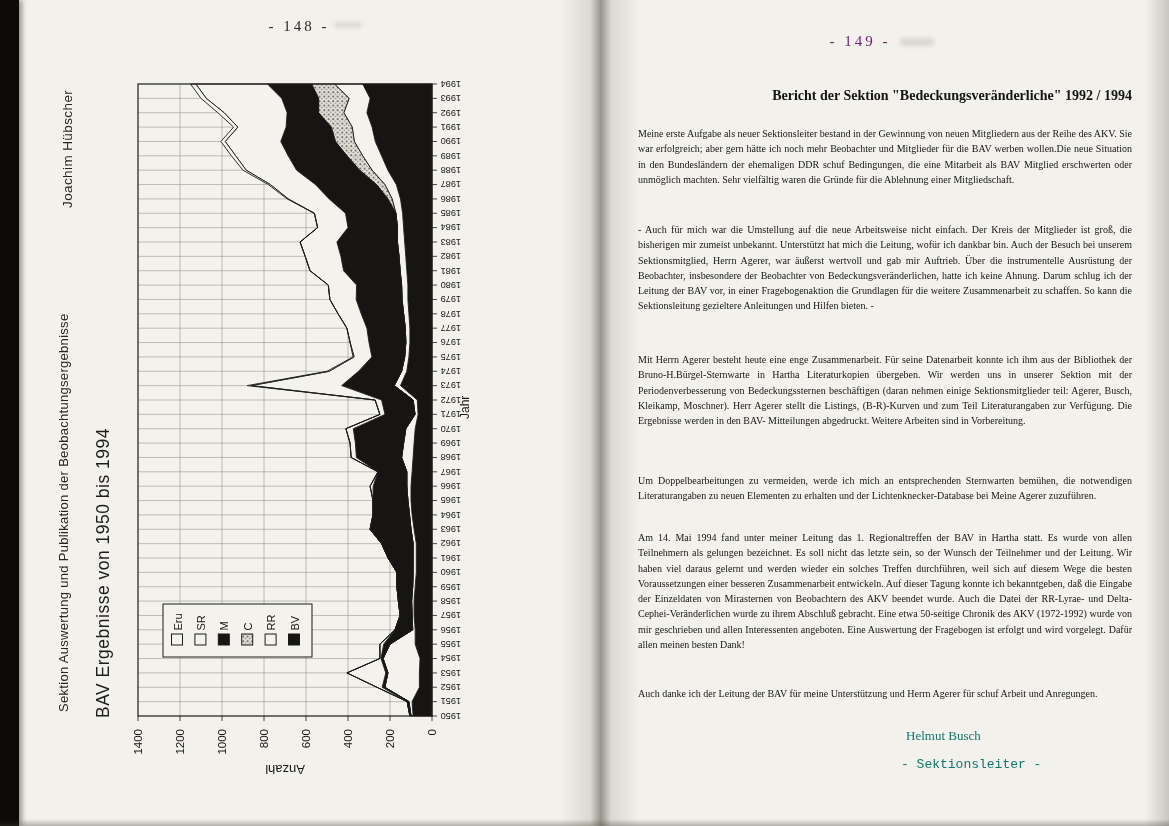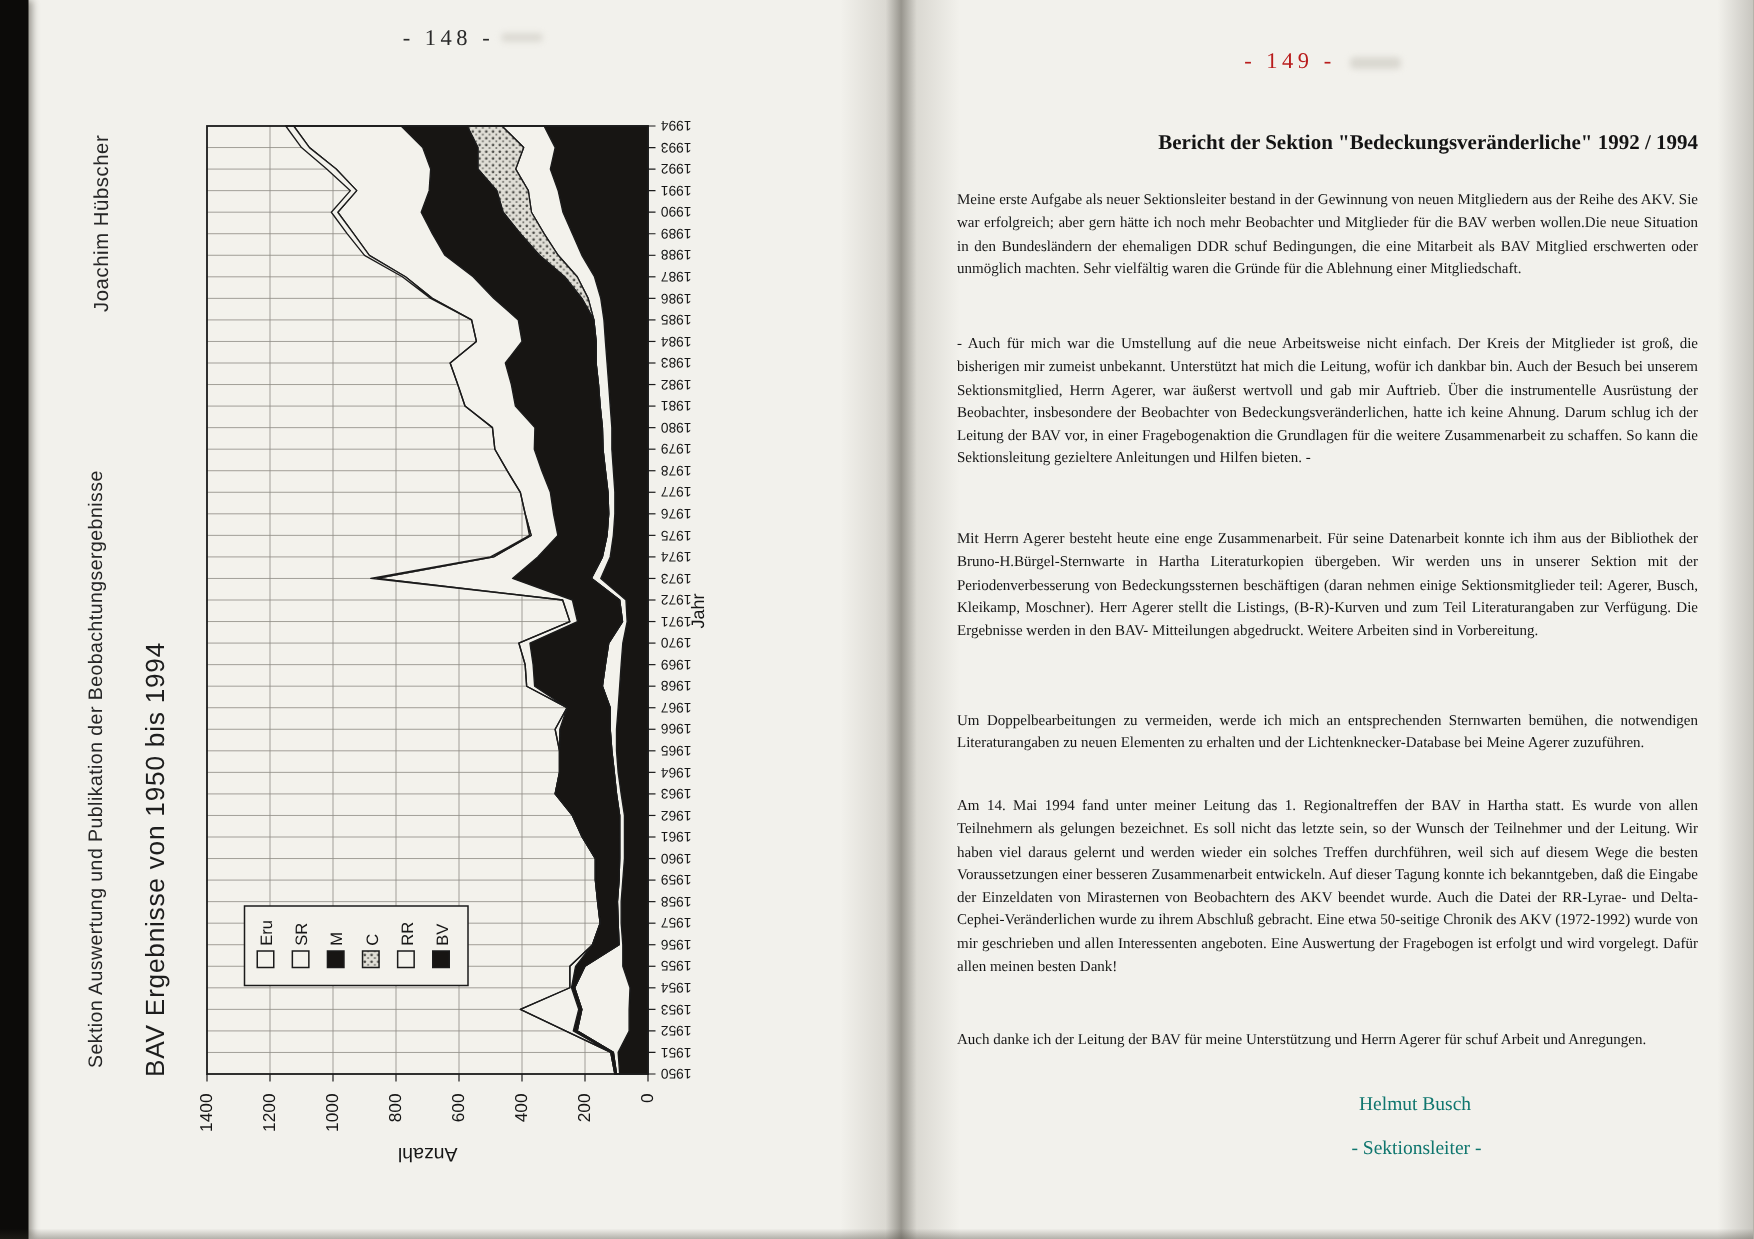--- a/index.html
+++ b/index.html
@@ -20,21 +20,21 @@
   .vtext{position:absolute;transform:rotate(-90deg);transform-origin:0 0;white-space:nowrap;color:#262626;}
   .v-author{font-size:13.5px;letter-spacing:.4px;}
   .v-section{font-size:13px;letter-spacing:.3px;}
   .v-title{font-size:17.5px;letter-spacing:.5px;color:#1d1d1d;}
   #chart-svg{position:absolute;left:80px;top:55px;}
   #chart-svg text{font-family:"Liberation Sans",sans-serif;fill:#161616;}
 
   
   .rp{position:absolute;left:638px;top:0;width:494px;}
   .rp-head{position:absolute;left:162px;top:33px;width:120px;text-align:center;
-           font-family:"Liberation Serif",serif;font-size:15px;letter-spacing:3px;color:#b91c1c;}
+           font-family:"Liberation Serif",serif;font-size:15px;letter-spacing:3px;color:#701a75;}
   .rp-title{position:absolute;left:0;top:88px;width:494px;text-align:right;
            font-family:"Liberation Serif",serif;font-weight:bold;font-size:14px;color:#141414;}
   .rp p{position:absolute;left:0;width:494px;margin:0;text-align:justify;
         font-family:"Liberation Serif",serif;font-size:10px;line-height:15.3px;color:#161616;}
   .sig{position:absolute;font-family:"Liberation Serif",serif;font-size:13px;color:#0f766e;}
 </style>
 </head>
 <body>
 
 <div class="scan">
@@ -244,19 +244,19 @@
     <div class="rp-title">Bericht der Sektion "Bedeckungsveränderliche" 1992 / 1994</div>
 
     <p style="top:126px;">Meine erste Aufgabe als neuer Sektionsleiter bestand in der Gewinnung von neuen Mitgliedern aus der Reihe des AKV. Sie war erfolgreich; aber gern hätte ich noch mehr Beobachter und Mitglieder für die BAV werben wollen.Die neue Situation in den Bundesländern der ehemaligen DDR schuf Bedingungen, die eine Mitarbeit als BAV Mitglied erschwerten oder unmöglich machten. Sehr vielfältig waren die Gründe für die Ablehnung einer Mitgliedschaft.</p>
     <p style="top:222px;">- Auch für mich war die Umstellung auf die neue Arbeitsweise nicht einfach. Der Kreis der Mitglieder ist groß, die bisherigen mir zumeist unbekannt. Unterstützt hat mich die Leitung, wofür ich dankbar bin. Auch der Besuch bei unserem Sektionsmitglied, Herrn Agerer, war äußerst wertvoll und gab mir Auftrieb. Über die instrumentelle Ausrüstung der Beobachter, insbesondere der Beobachter von Bedeckungsveränderlichen, hatte ich keine Ahnung. Darum schlug ich der Leitung der BAV vor, in einer Fragebogenaktion die Grundlagen für die weitere Zusammenarbeit zu schaffen. So kann die Sektionsleitung gezieltere Anleitungen und Hilfen bieten. -</p>
     <p style="top:352px;">Mit Herrn Agerer besteht heute eine enge Zusammenarbeit. Für seine Datenarbeit konnte ich ihm aus der Bibliothek der Bruno-H.Bürgel-Sternwarte in Hartha Literaturkopien übergeben. Wir werden uns in unserer Sektion mit der Periodenverbesserung von Bedeckungssternen beschäftigen (daran nehmen einige Sektionsmitglieder teil: Agerer, Busch, Kleikamp, Moschner). Herr Agerer  stellt die Listings, (B-R)-Kurven und zum Teil Literaturangaben zur Verfügung. Die Ergebnisse werden in den BAV- Mitteilungen abgedruckt. Weitere Arbeiten sind in Vorbereitung.</p>
     <p style="top:473px;">Um Doppelbearbeitungen zu vermeiden, werde ich mich an entsprechenden Sternwarten bemühen, die notwendigen Literaturangaben zu neuen Elementen zu erhalten und der Lichtenknecker-Database bei Meine Agerer zuzuführen.</p>
     <p style="top:530px;">Am 14. Mai 1994 fand unter meiner Leitung das 1. Regionaltreffen der BAV in Hartha statt. Es wurde von allen Teilnehmern als gelungen bezeichnet. Es soll nicht das letzte sein, so der Wunsch der Teilnehmer und der Leitung. Wir haben viel daraus gelernt und werden wieder ein solches Treffen durchführen, weil sich auf diesem Wege die besten Voraussetzungen einer besseren Zusammenarbeit entwickeln. Auf dieser Tagung konnte ich bekanntgeben, daß die Eingabe der Einzeldaten von Mirasternen von Beobachtern des AKV beendet wurde. Auch die Datei der RR-Lyrae- und Delta-Cephei-Veränderlichen wurde zu ihrem Abschluß gebracht. Eine etwa 50-seitige Chronik des AKV (1972-1992) wurde von mir geschrieben und allen Interessenten angeboten. Eine Auswertung der Fragebogen ist erfolgt und wird vorgelegt. Dafür allen meinen besten Dank!</p>
     <p style="top:686px;">Auch danke ich der Leitung der BAV für meine Unterstützung und Herrn Agerer für schuf Arbeit und Anregungen.</p>
 
     <div class="sig" style="left:268px;top:728px;">Helmut Busch</div>
-    <div class="sig" style="left:263px;top:757px;">- Sektionsleiter -</div>
+    <div class="sig" style="left:263px;top:757px;font-family:Liberation Mono, monospace;">- Sektionsleiter -</div>
   </div>
 
   <div class="gutter"></div>
   <div class="edge-right"></div>
   <div class="edge-bottom"></div>
 </div>
 
 </body></html>

